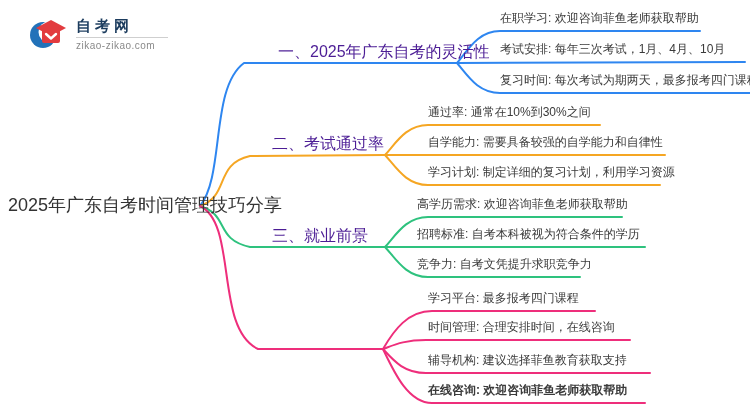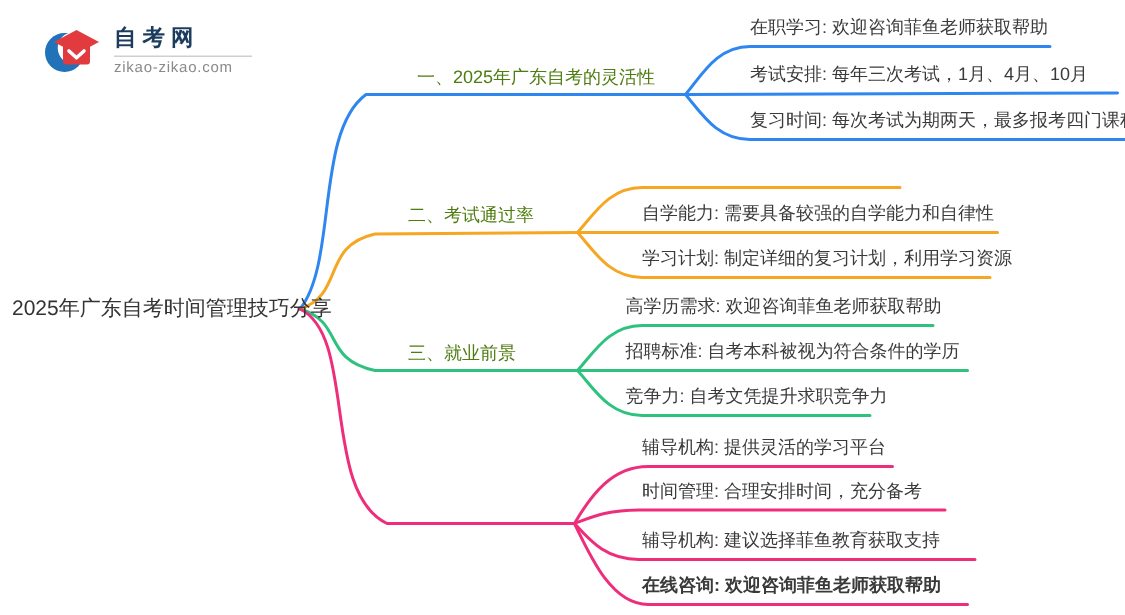--- a/index.html
+++ b/index.html
@@ -7,22 +7,22 @@
     position:relative; width:750px; height:410px; background:#ffffff;
     overflow:hidden;
     font-family:"Liberation Sans","DejaVu Sans",sans-serif;
   }
   .lines { position:absolute; left:0; top:0; width:750px; height:410px; }
   .lines path { fill:none; stroke-width:2; stroke-linecap:round; stroke-linejoin:round; }
   .node {
     position:absolute; white-space:nowrap;
     font-size:12px; line-height:17px; color:#3a3a3a;
   }
-  .center-node { font-size:14px; color:#333; }
-  .branch-label { font-size:12px; color:#4d7c0f; }
+  .center-node { font-size:18px; color:#333; }
+  .branch-label { font-size:16px; color:#4c1d95; }
   .logo { position:absolute; left:28px; top:14px; display:flex; align-items:center; }
   .logo-icon { width:40px; height:40px; margin-right:8px; }
   .logo-text { display:flex; flex-direction:column; }
   .logo-title {
     font-size:15px; font-weight:bold; color:#1c3c5e;
     letter-spacing:4px; line-height:18px;
   }
   .logo-divider { height:1px; background:#cfcfcf; margin:2px 0 2px 0; width:92px; }
   .logo-subtitle { font-size:10px; color:#8a8a8a; letter-spacing:0.5px; }
 </style>
@@ -81,25 +81,26 @@
   <div class="node center-node" style="left:8px; top:197px;">2025年广东自考时间管理技巧分享</div>
 
   <div class="node branch-label" style="left:278px; top:43px;">一、2025年广东自考的灵活性</div>
   <div class="node branch-label" style="left:272px; top:135px;">二、考试通过率</div>
   <div class="node branch-label" style="left:272px; top:227px;">三、就业前景</div>
 
   <div class="node" style="left:500px; top:10px;">在职学习: 欢迎咨询菲鱼老师获取帮助</div>
   <div class="node" style="left:500px; top:41px;">考试安排: 每年三次考试，1月、4月、10月</div>
   <div class="node" style="left:500px; top:72px;">复习时间: 每次考试为期两天，最多报考四门课程</div>
 
+  <div class="node" style="left:428px; top:104px;">通过率: 通常在10%到30%之间</div>
   <div class="node" style="left:428px; top:134px;">自学能力: 需要具备较强的自学能力和自律性</div>
   <div class="node" style="left:428px; top:164px;">学习计划: 制定详细的复习计划，利用学习资源</div>
 
   <div class="node" style="left:417px; top:196px;">高学历需求: 欢迎咨询菲鱼老师获取帮助</div>
   <div class="node" style="left:417px; top:226px;">招聘标准: 自考本科被视为符合条件的学历</div>
   <div class="node" style="left:417px; top:256px;">竞争力: 自考文凭提升求职竞争力</div>
 
-  <div class="node" style="left:428px; top:290px;">辅导机构: 提供灵活的学习平台</div>
-  <div class="node" style="left:428px; top:319px;">时间管理: 合理安排时间，充分备考</div>
+  <div class="node" style="left:428px; top:290px;">学习平台: 最多报考四门课程</div>
+  <div class="node" style="left:428px; top:319px;">时间管理: 合理安排时间，在线咨询</div>
   <div class="node" style="left:428px; top:352px;">辅导机构: 建议选择菲鱼教育获取支持</div>
   <div class="node" style="left:428px; top:382px;font-weight:bold;">在线咨询: 欢迎咨询菲鱼老师获取帮助</div>
 
 </div>
 
 </body></html>

